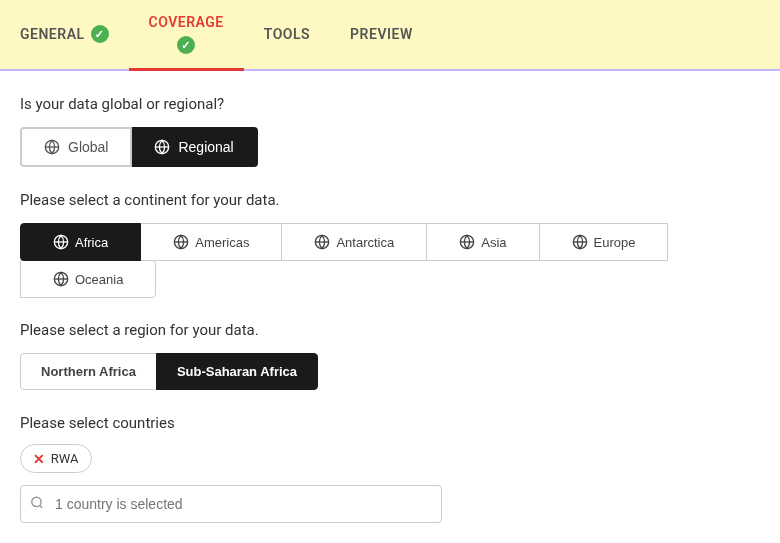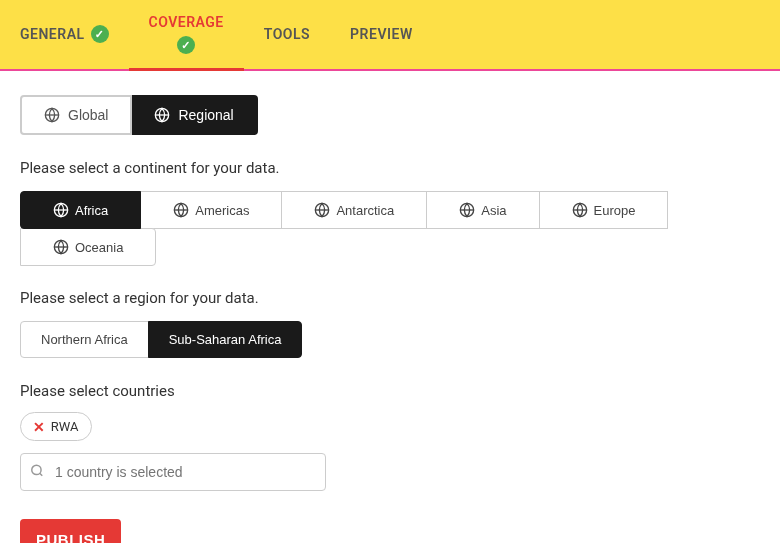--- a/index.html
+++ b/index.html
@@ -7,22 +7,22 @@
       font-family: -apple-system, BlinkMacSystemFont, 'Segoe UI', Roboto, sans-serif;
       background: #fff;
       width: 780px;
       min-height: 543px;
       color: #333;
     }
 
     
     .nav-tabs {
       display: flex;
-      border-bottom: 2px solid #ec4899;
-      background: #fde047;
+      border-bottom: 2px solid #c4b5fd;
+      background: #fef9c3;
     }
     .nav-tab {
       padding: 14px 20px;
       font-size: 14px;
       font-weight: 600;
       color: #555;
       cursor: pointer;
       display: flex;
       align-items: center;
       gap: 6px;
@@ -130,21 +130,21 @@
       display: flex;
       gap: 0;
       margin-bottom: 24px;
     }
     .region-btn {
       padding: 10px 20px;
       font-size: 13px;
       border: 1px solid #ccc;
       background: #fff;
       cursor: pointer;
-      font-weight: 400;
+      font-weight: 700;
       color: #444;
       margin-right: -1px;
     }
     .region-btn:first-child {
       border-radius: 4px 0 0 4px;
     }
     .region-btn:last-child {
       border-radius: 0 4px 4px 0;
     }
     .region-btn.active {
@@ -184,21 +184,21 @@
     .country-tag .x-icon {
       color: #e53935;
       font-weight: 700;
       font-size: 14px;
       line-height: 1;
     }
 
     
     .search-container {
       position: relative;
-      width: 306px;
+      width: 422px;
       margin-bottom: 28px;
     }
     .search-icon-wrap {
       position: absolute;
       left: 10px;
       top: 50%;
       transform: translateY(-50%);
       color: #999;
       font-size: 14px;
     }
@@ -250,20 +250,21 @@
     <span>TOOLS</span>
   </div>
   <div class="nav-tab">
     <span>PREVIEW</span>
   </div>
 </nav>
 
 <div class="content">
 
   
+  <p class="question-label">Is your data global or regional?</p>
   <div class="toggle-group">
     <button class="toggle-btn">
       <svg class="globe-svg" viewBox="0 0 24 24" fill="none" stroke="currentColor" stroke-width="2">
         <circle cx="12" cy="12" r="10"></circle>
         <line x1="2" y1="12" x2="22" y2="12"></line>
         <path d="M12 2a15.3 15.3 0 0 1 4 10 15.3 15.3 0 0 1-4 10 15.3 15.3 0 0 1-4-10 15.3 15.3 0 0 1 4-10z"></path>
       </svg>
       <span>Global</span>
     </button>
     <button class="toggle-btn active">

